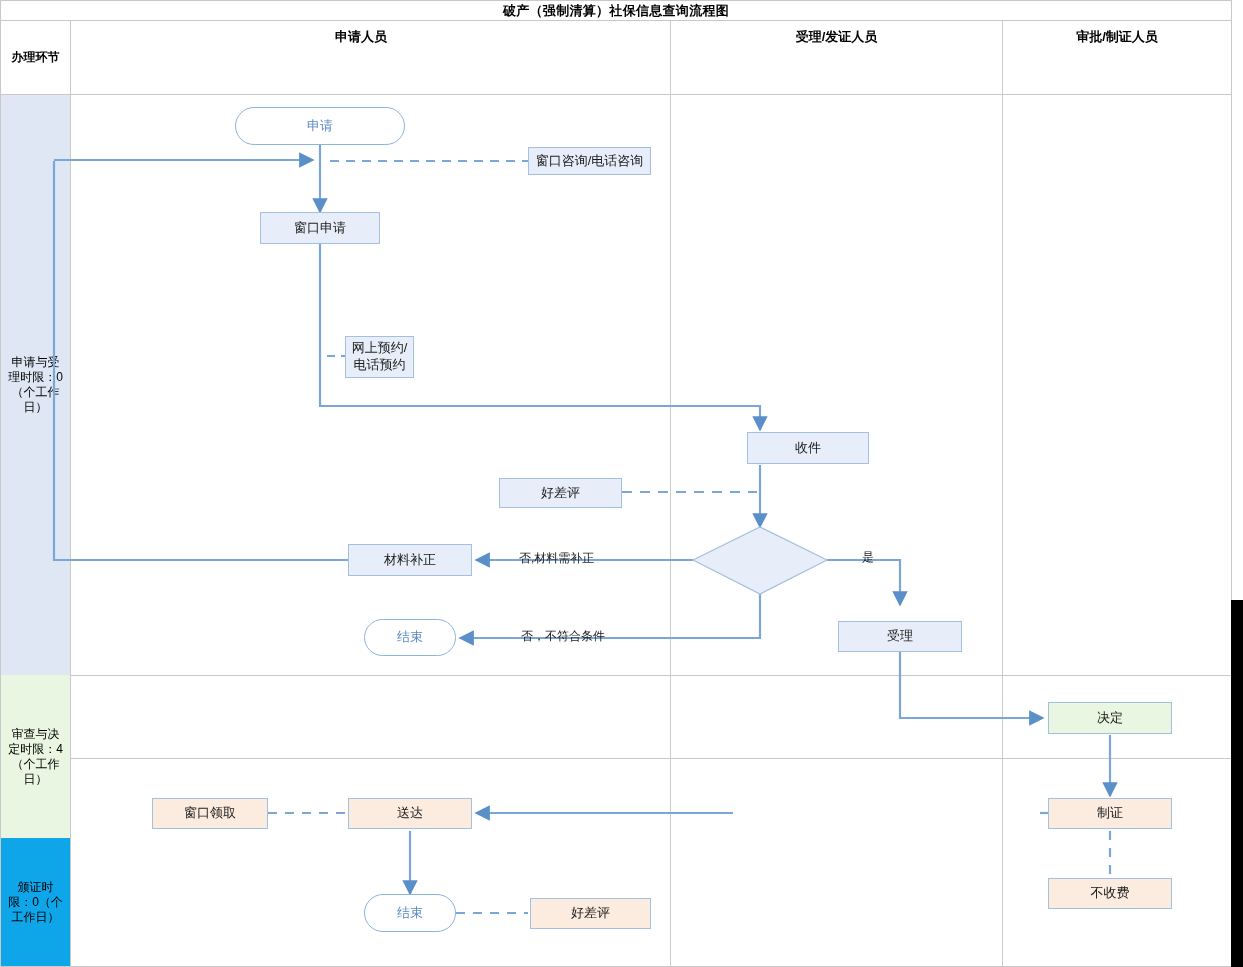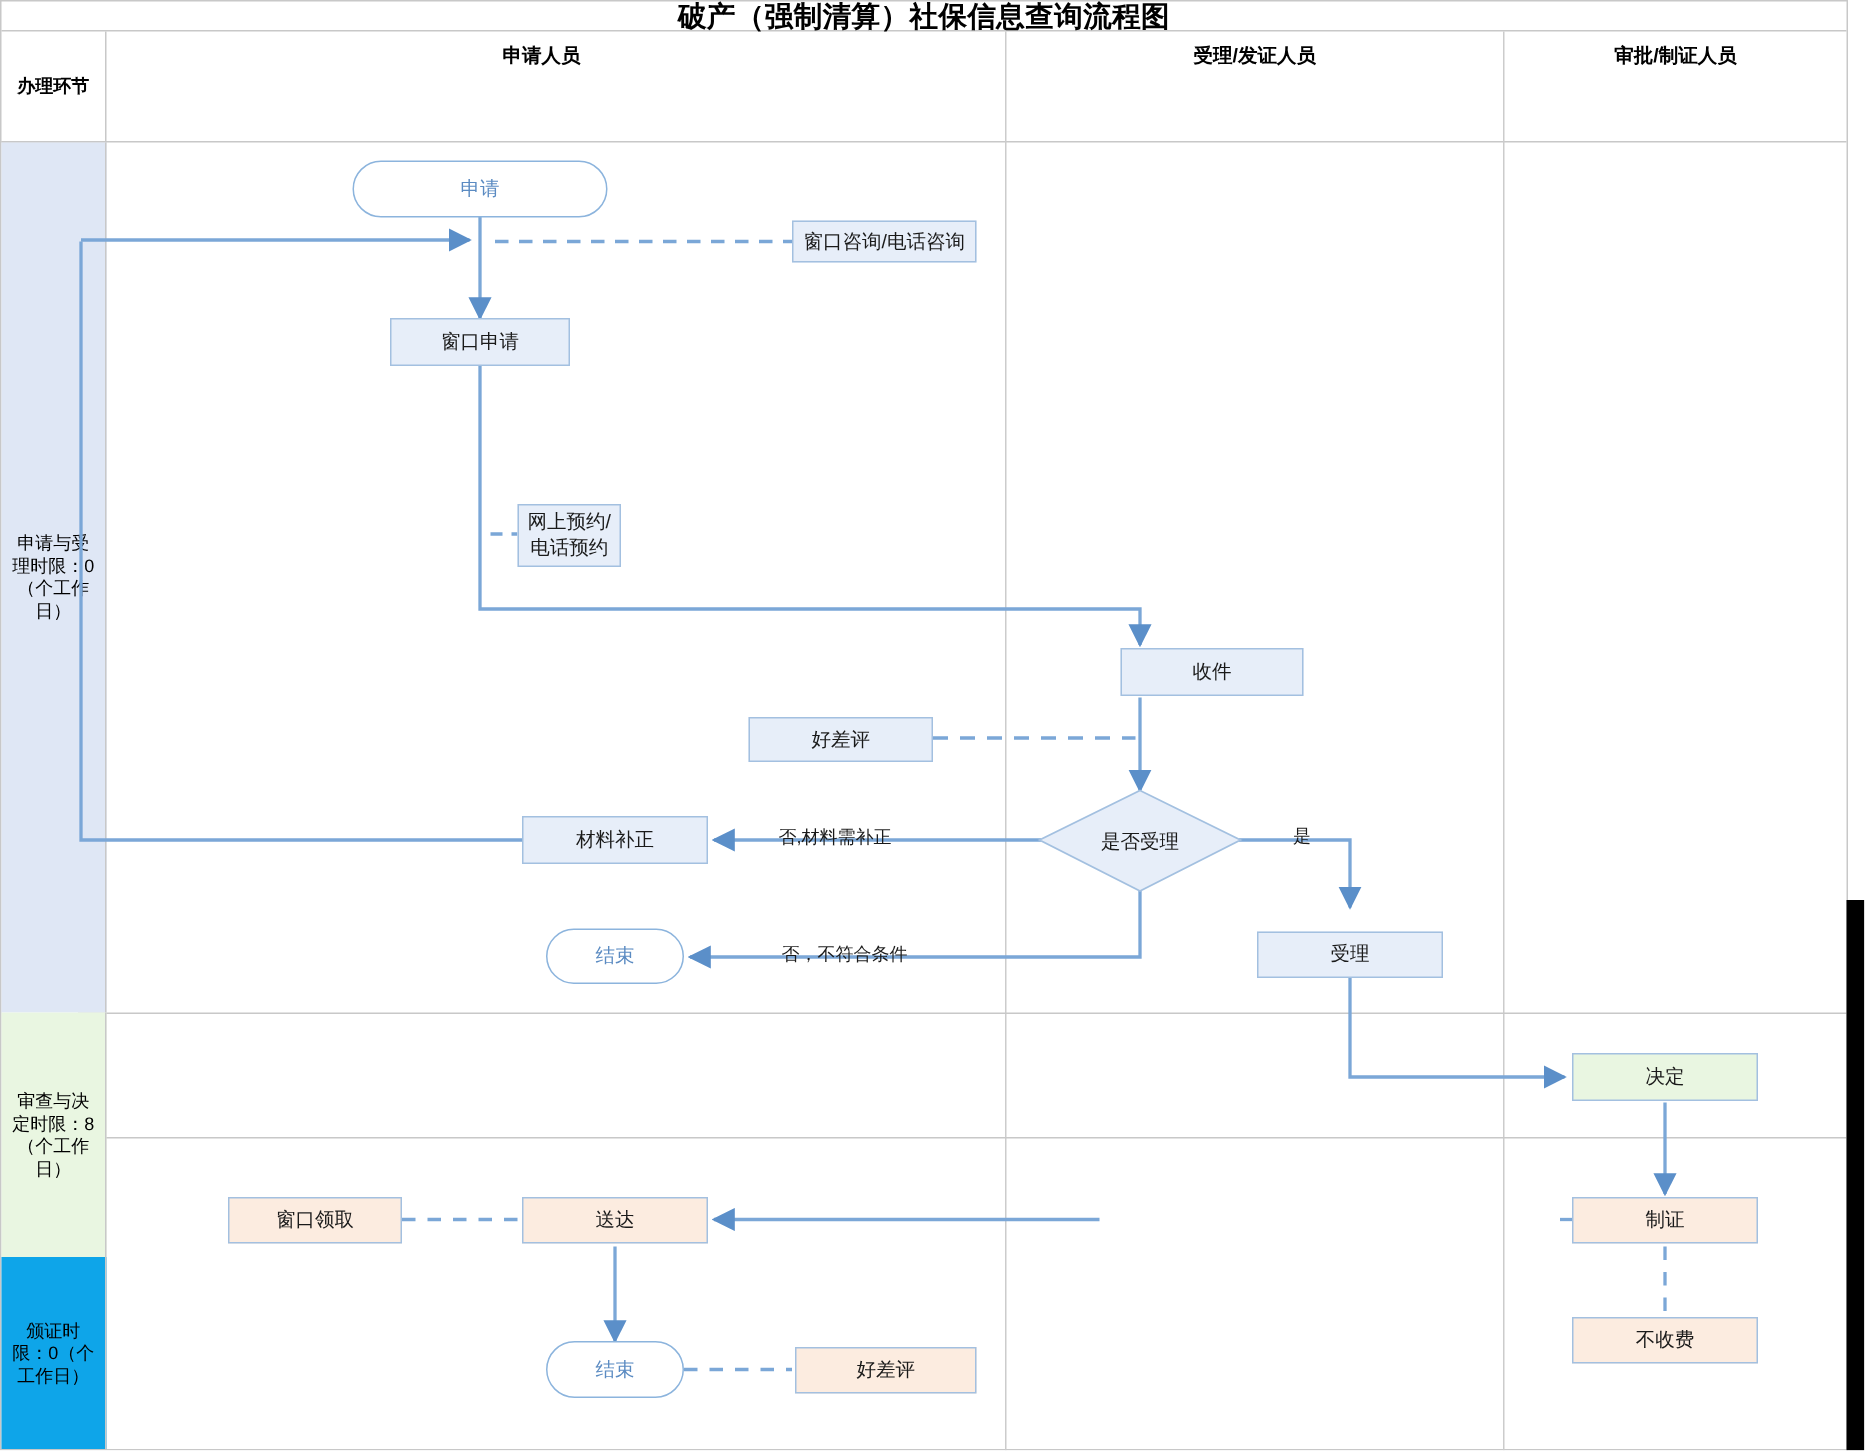--- a/index.html
+++ b/index.html
@@ -32,21 +32,21 @@
   .title-bar {
     position: absolute;
     left: 1px; top: 1px;
     width: 1230px;
     height: 20px;
     border-bottom: 1px solid #c8c8c8;
     box-sizing: border-box;
     display: flex;
     align-items: center;
     justify-content: center;
-    font-size: 19px;
+    font-size: 13px;
     font-weight: bold;
     letter-spacing: .3px;
   }
   .header-row {
     position: absolute;
     left: 1px; top: 21px;
     width: 1230px;
     height: 74px;
     border-bottom: 1px solid #c8c8c8;
     box-sizing: border-box;
@@ -202,21 +202,21 @@
   <div class="hdr-cell" style="left:52px;width:618px;">申请人员</div>
   <div class="hdr-cell" style="left:1003px;width:228px;">审批/制证人员</div>
 
   <div class="vdiv" style="left:670px;height:946px;"></div>
   <div class="vdiv" style="left:1002px;height:946px;"></div>
 
   <div class="hdiv" style="top:675px;"></div>
   <div class="hdiv" style="top:758px;"></div>
 
   <div class="stage-col" style="top:95px;height:580px;background:#dfe7f5;">申请与受理时限：0（个工作日）</div>
-  <div class="stage-col" style="top:675px;height:163px;background:#e9f6e1;">审查与决定时限：8（个工作日）</div>
+  <div class="stage-col" style="top:675px;height:163px;background:#e9f6e1;">审查与决定时限：4（个工作日）</div>
   <div class="stage-col" style="top:838px;height:128px;background:#0ea5e9;">颁证时限：0（个工作日）</div>
 
   <svg class="links">
     <defs>
       <marker id="arr" viewBox="0 0 10 10" refX="9" refY="5" markerWidth="7" markerHeight="7" orient="auto-start-reverse">
         <path d="M 0 0 L 10 5 L 0 10 z" fill="#5b8fc9"></path>
       </marker>
     </defs>
     <g stroke="#7ba7d7" stroke-width="2.2" fill="none">
 
@@ -268,23 +268,20 @@
 
   <div class="node rect-blue" style="left:260px;top:212px;width:120px;height:32px;">窗口申请</div>
 
   <div class="node rect-blue" style="left:345px;top:336px;width:69px;height:42px;">网上预约/
 电话预约</div>
 
   <div class="node rect-blue" style="left:699px;top:432px;width:122px;height:32px;margin-left:48px;">收件</div>
 
   <div class="node rect-blue" style="left:499px;top:478px;width:123px;height:30px;">好差评</div>
 
-  <div class="diamond" style="left:693px;top:527px;width:134px;height:67px;">
-    <div class="dlabel">是否受理</div>
-  </div>
 
   <div class="node rect-blue" style="left:348px;top:544px;width:124px;height:32px;">材料补正</div>
 
   <div class="node term" style="left:364px;top:619px;width:92px;height:37px;">结束</div>
 
   <div class="node rect-blue" style="left:838px;top:621px;width:124px;height:31px;">受理</div>
 
   <div class="node rect-green" style="left:1048px;top:702px;width:124px;height:32px;">决定</div>
 
   <div class="node rect-orange" style="left:1048px;top:798px;width:124px;height:31px;">制证</div>

